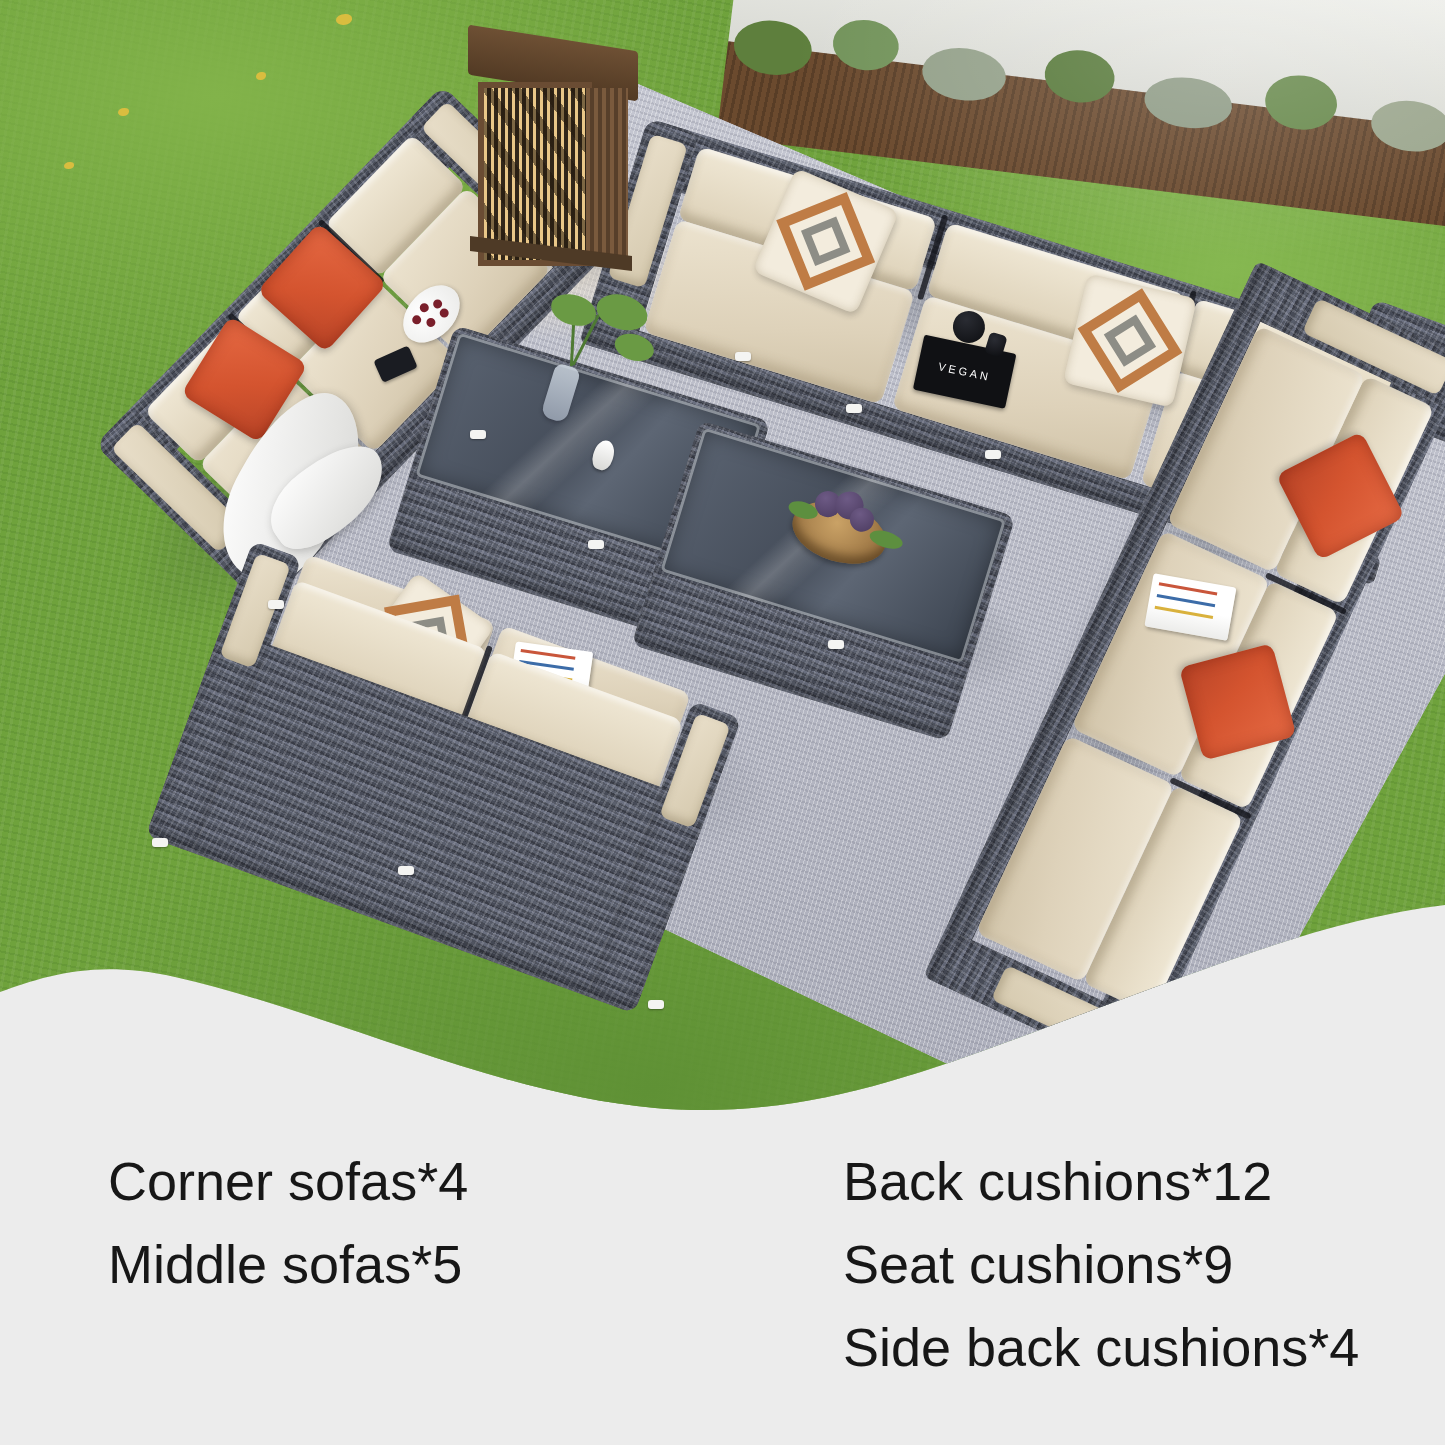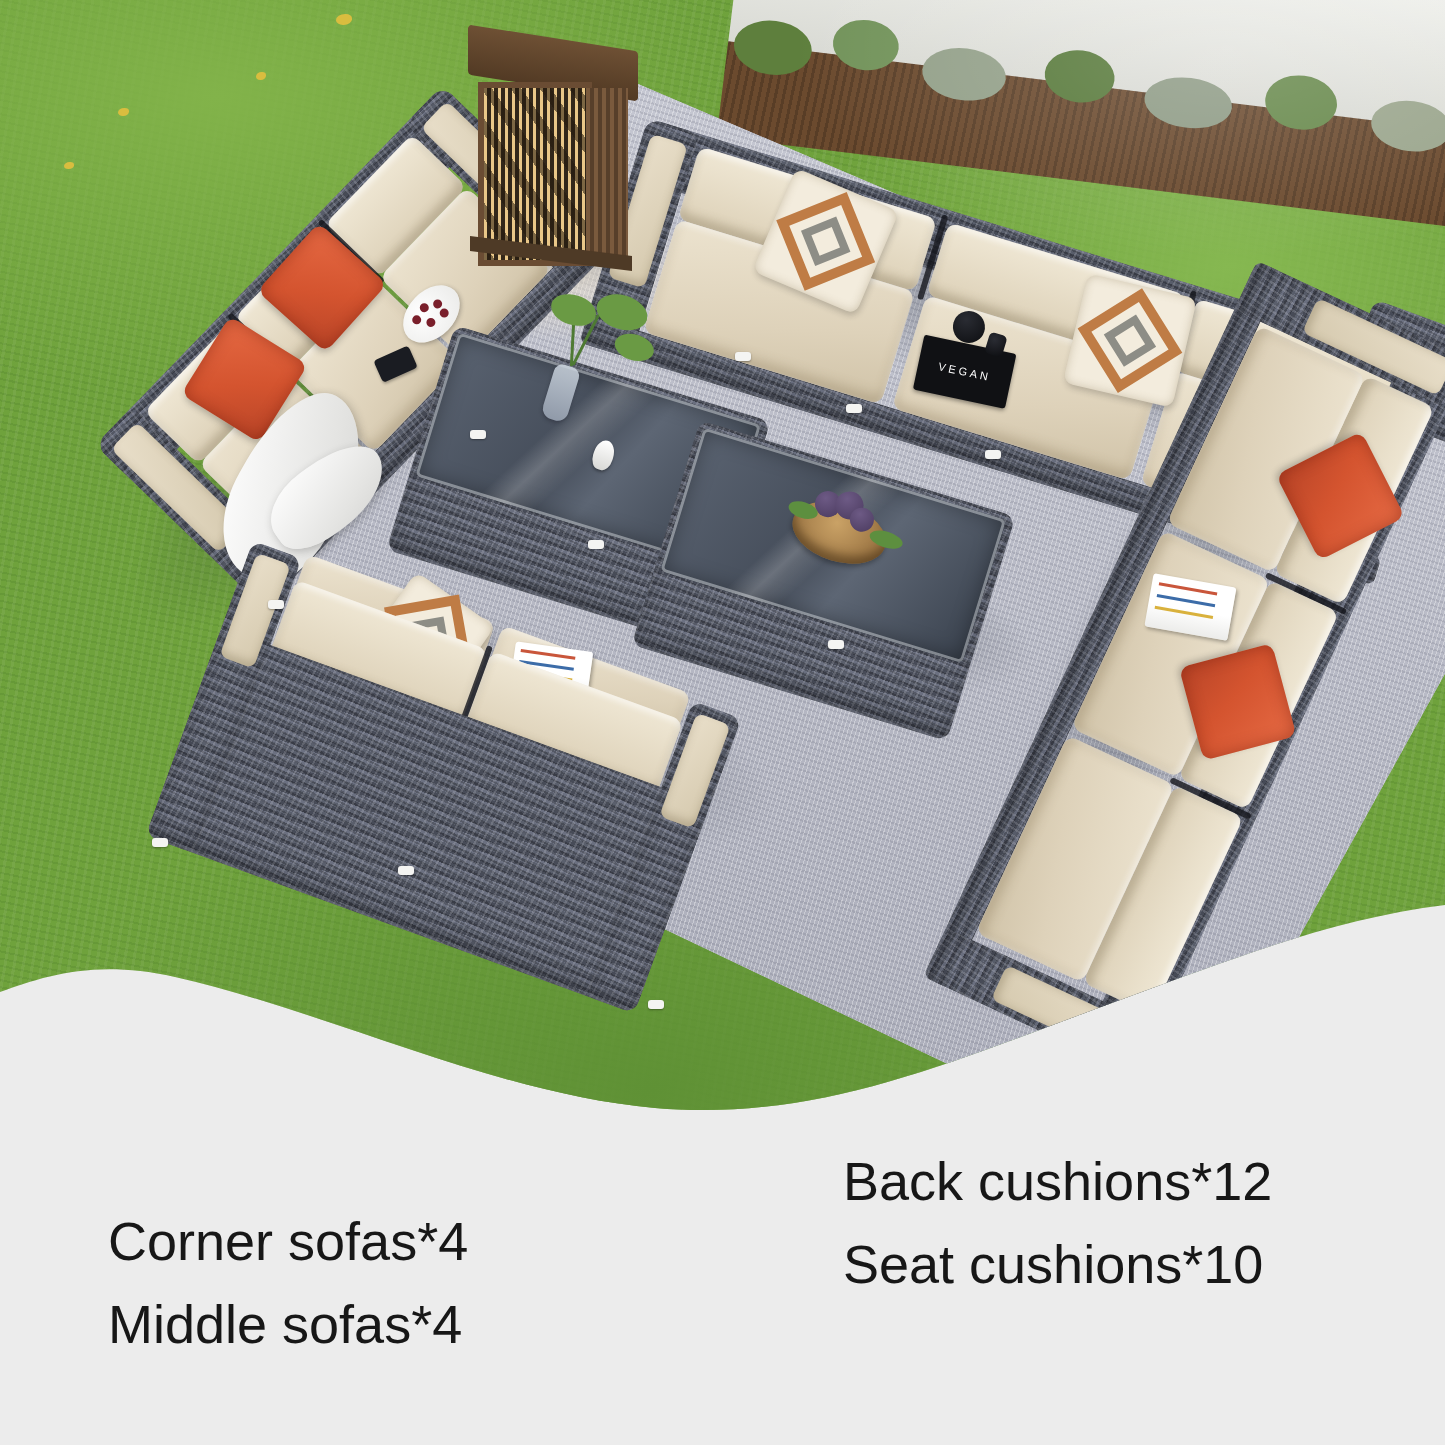--- a/index.html
+++ b/index.html
@@ -104,21 +104,21 @@
   .figurine{position:absolute;width:20px;height:30px;border-radius:50% 50% 42% 42%;background:linear-gradient(#ffffff,#d9d9d6);box-shadow:0 2px 3px rgba(0,0,0,.35);}
   .bowl{position:absolute;border-radius:50%;background:radial-gradient(circle at 45% 35%,#caa266,#8a6436);box-shadow:inset 0 -8px 10px rgba(60,40,15,.5),0 3px 5px rgba(0,0,0,.3);}
   .grape{position:absolute;border-radius:50%;background:radial-gradient(circle at 35% 30%,#6d5a85,#4a3a5e);}
   .leafy{position:absolute;border-radius:50%;background:#5d8f3f;}
 
   
   .badge{position:absolute;left:75px;top:1036px;height:92px;padding:0 40px;display:flex;align-items:center;
     background:#0a0a0a;border-radius:50px;color:#ffffff;
     font-family:"Liberation Serif",serif;font-weight:bold;font-size:63px;letter-spacing:1px;}
   .col{position:absolute;font-family:"Liberation Sans",sans-serif;font-size:54px;line-height:83px;color:#171717;}
-  .col-left{left:108px;top:1200px;}
+  .col-left{left:108px;top:1140px;}
   .col-right{left:843px;top:1140px;}
 </style>
 </head>
 <body>
 
 <div class="canvas">
 
   <div class="photo">
     <div class="grass"></div>
 
@@ -302,21 +302,22 @@
     <div class="foot" style="left:398px;top:866px;"></div>
     <div class="foot" style="left:648px;top:1000px;"></div>
     <div class="foot" style="left:152px;top:838px;"></div>
     <div class="foot" style="left:588px;top:540px;"></div>
     <div class="foot" style="left:828px;top:640px;"></div>
   </div>
 
 
   <div class="col col-left">
     <div>Corner sofas*4</div>
-    <div>Middle sofas*4</div>
+    <div>Middle sofas*5</div>
   </div>
 
   <div class="col col-right">
     <div>Back cushions*12</div>
-    <div>Seat cushions*10</div>
+    <div>Seat cushions*9</div>
+    <div>Side back cushions*4</div>
   </div>
 
 </div>
 
 </body></html>

